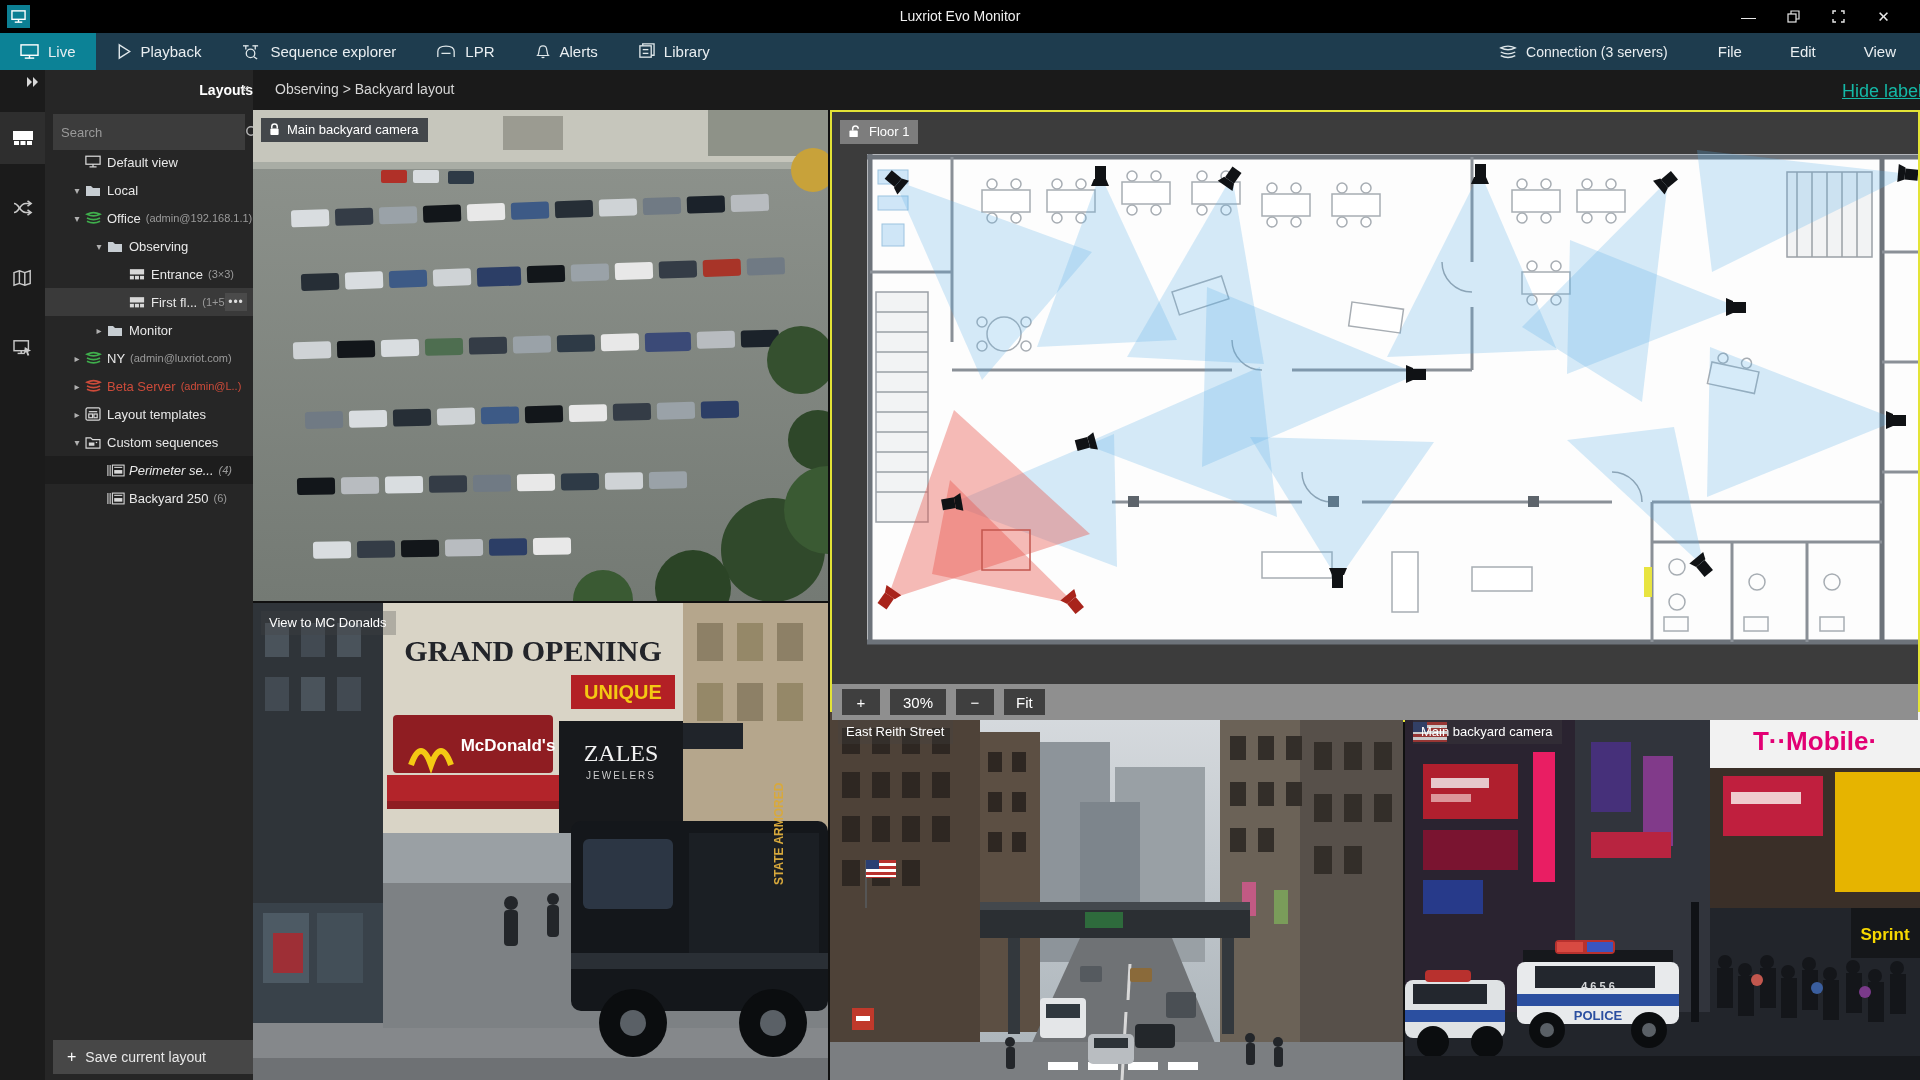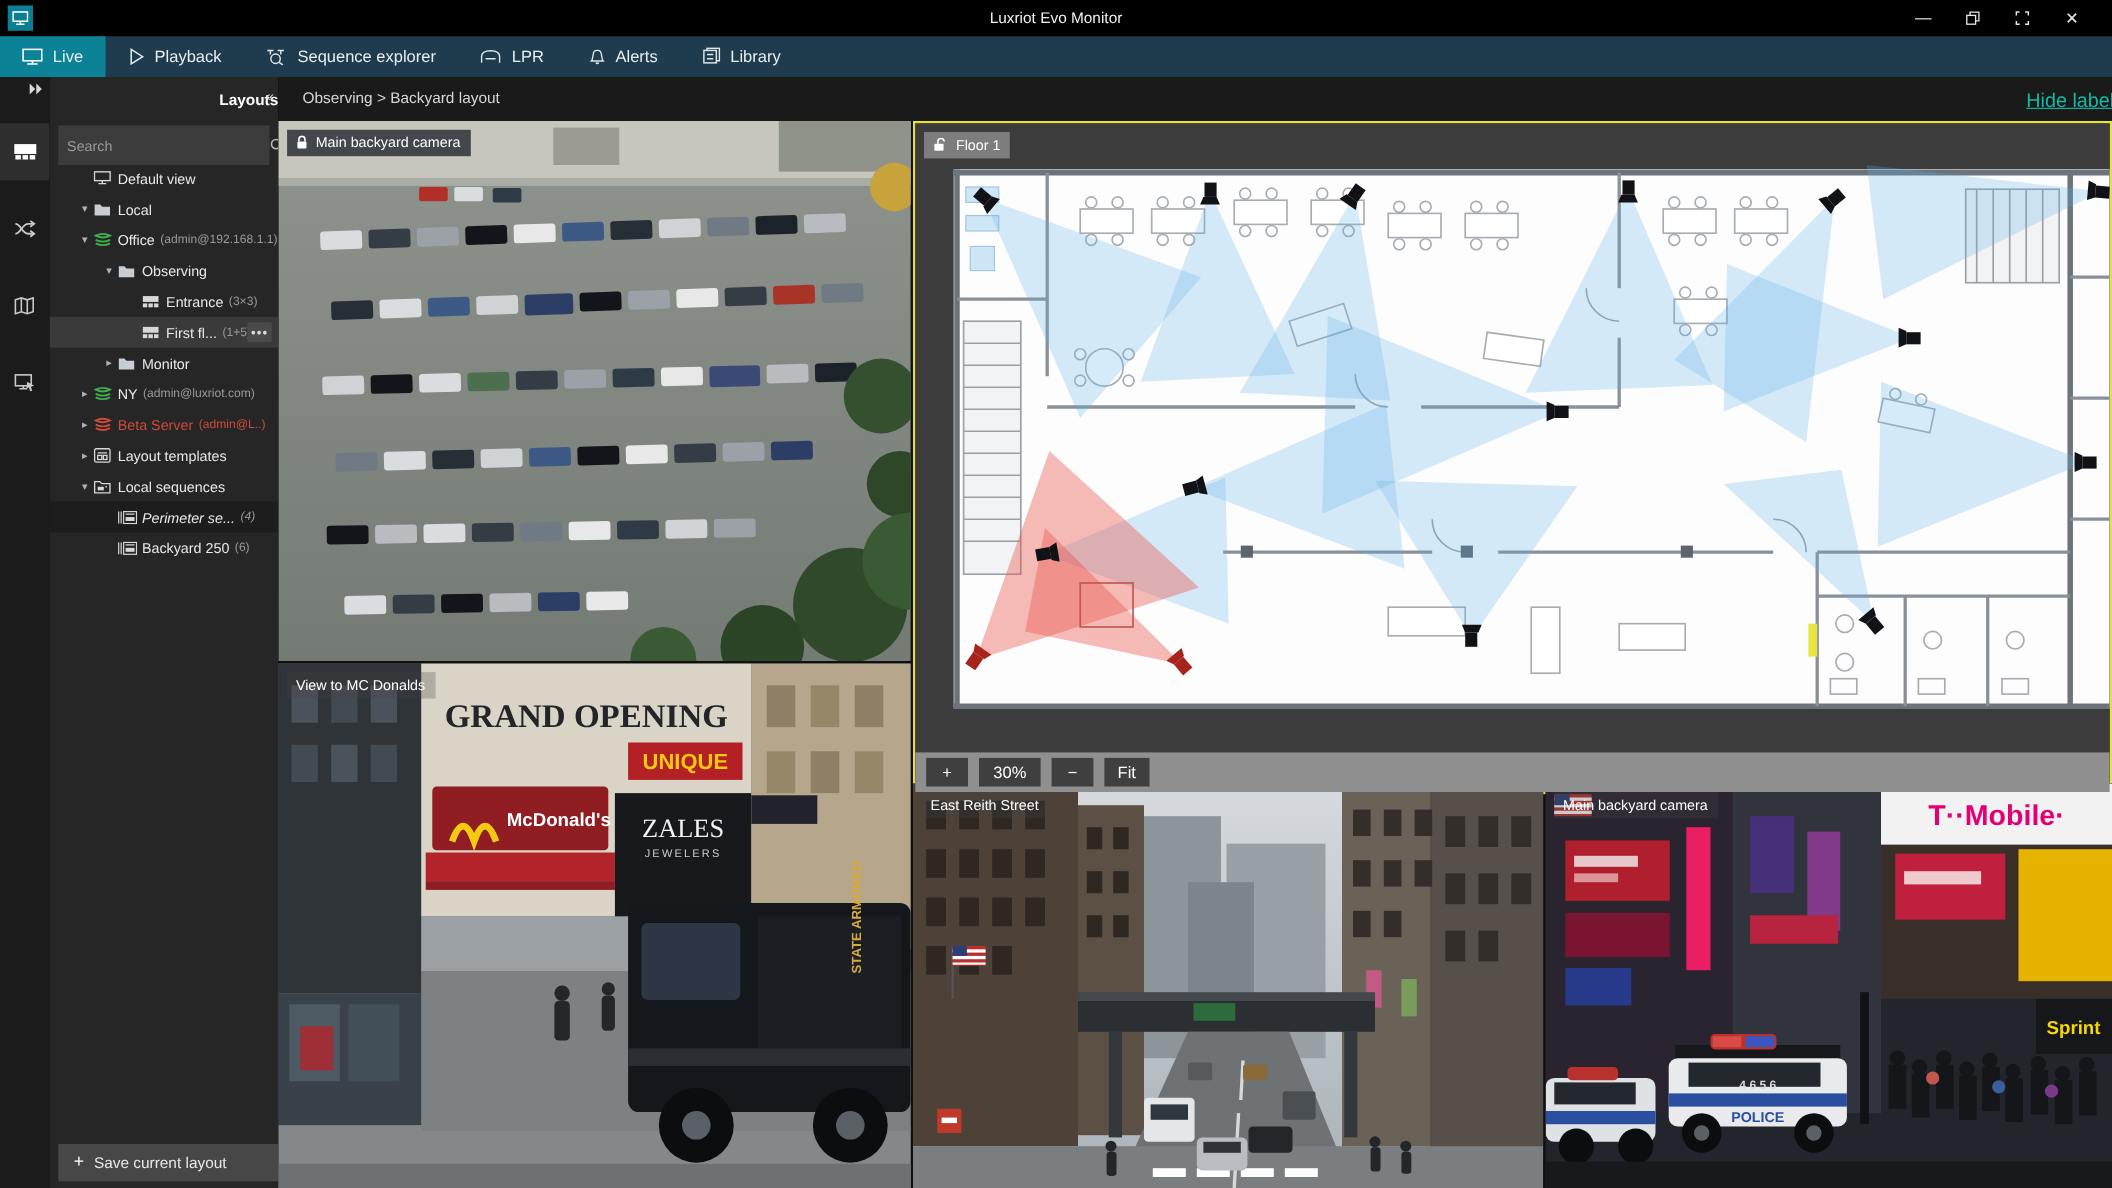--- a/index.html
+++ b/index.html
@@ -162,20 +162,35 @@
       <svg width="17" height="17" viewBox="0 0 18 18" fill="none" stroke="#dfe7ea" stroke-width="1.4">
           <rect x="2" y="3" width="12" height="12"></rect>
           <path d="M5,3 V1 H17 V13 H14"></path>
           <line x1="5" y1="7" x2="11" y2="7"></line>
           <line x1="5" y1="11" x2="11" y2="11"></line>
         </svg>
     </span>
     <span>Library</span>
   </div>
 
+  <div class="nav-right">
+    <div class="nav-conn">
+      <span class="ic">
+        <svg width="20" height="16" viewBox="0 0 22 17" fill="none" stroke="#dfe7ea" stroke-width="1.5">
+            <path d="M3,4 Q11,0 19,4 Q11,8 3,4 Z"></path>
+            <path d="M3,8.5 Q11,12.5 19,8.5"></path>
+            <path d="M3,12.5 Q11,16.5 19,12.5"></path>
+          </svg>
+      </span>
+      <span>Connection (3 servers)</span>
+    </div>
+    <div class="nav-menu">File</div>
+    <div class="nav-menu">Edit</div>
+    <div class="nav-menu">View</div>
+  </div>
 </div>
 
 <div id="rail">
   <div class="rail-expand">
     <svg width="16" height="12" viewBox="0 0 16 12" fill="#d8d8d8">
         <path d="M2,1 L7,6 L2,11 Z"></path>
         <path d="M8,1 L13,6 L8,11 Z"></path>
       </svg>
   </div>
   <div class="rail-btn active" style="top:42px;">
@@ -350,21 +365,21 @@
 
     <div class="trow" style="padding-left:24px;">
       <span class="chev">▾</span>
       <span class="ticon">
           <svg width="16" height="13" viewBox="0 0 17 14">
             <path d="M1,2 H6 L8,4 H16 V13 H1 Z" fill="none" stroke="#d8d8d8" stroke-width="1.3"></path>
             <rect x="4" y="7" width="6" height="3.5" fill="#d8d8d8"></rect>
             <line x1="11.5" y1="7" x2="13" y2="7" stroke="#d8d8d8" stroke-width="1.3"></line>
           </svg>
         </span>
-      <span class="lbl">Local sequences</span>
+      <span class="lbl">Custom sequences</span>
     </div>
 
     <div class="trow shaded" style="padding-left:62px;font-style:italic;">
       <span class="ticon">
           <svg width="18" height="13" viewBox="0 0 20 14">
             <line x1="1" y1="1" x2="1" y2="13" stroke="#d8d8d8" stroke-width="1.2"></line>
             <line x1="3.5" y1="1" x2="3.5" y2="13" stroke="#d8d8d8" stroke-width="1.2"></line>
             <rect x="6" y="1" width="13" height="12" fill="none" stroke="#d8d8d8" stroke-width="1.2"></rect>
             <rect x="8" y="6.5" width="9" height="4" fill="#d8d8d8"></rect>
             <line x1="8" y1="3.5" x2="17" y2="3.5" stroke="#d8d8d8" stroke-width="1.2"></line>

